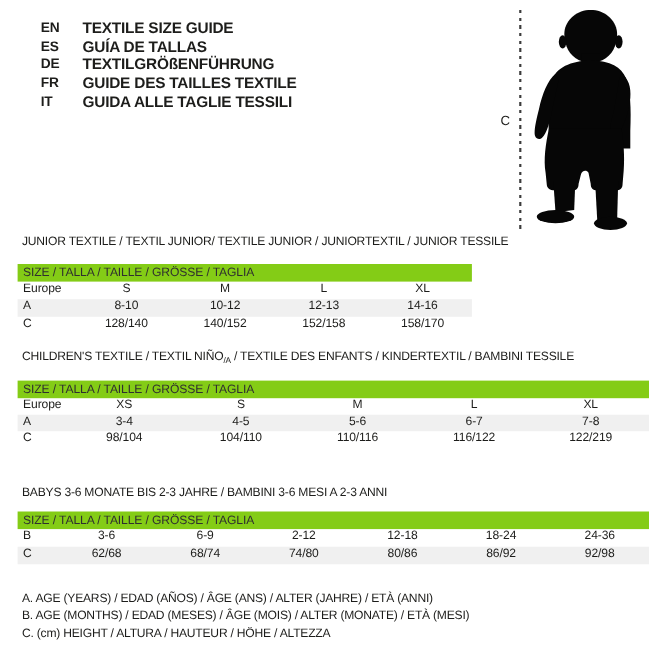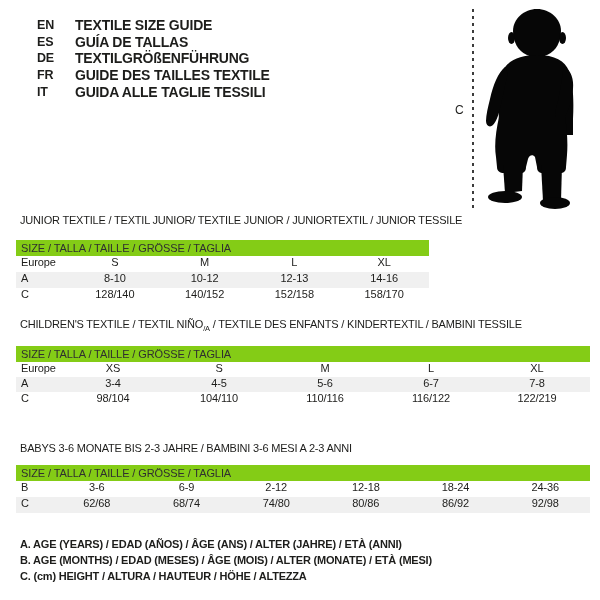--- a/index.html
+++ b/index.html
@@ -30,21 +30,21 @@
   }
   .trow{display:flex;font-size:11px;letter-spacing:-0.1px;}
   .trow.alt{background:#f0f0f0;}
   .rlabel{box-sizing:border-box;padding-left:5px;flex:none;}
   .cell{flex:1;text-align:center;white-space:nowrap;}
   .t1{width:413px;} .t1 .trow{height:16px;} .t1 .rlabel{width:54px;}
   .t2{width:574px;} .t2 .trow{height:15px;} .t2 .rlabel{width:44px;}
   .t3{width:574px;} .t3 .trow{height:16px;} .t3 .rlabel{width:36px;}
   
   .legend{position:absolute;left:20px;top:538px;}
-  .legend-line{height:16px;font-size:11px;font-weight:700;letter-spacing:-0.2px;white-space:nowrap;}
+  .legend-line{height:16px;font-size:11px;font-weight:400;letter-spacing:-0.2px;white-space:nowrap;}
 </style>
 </head>
 <body>
 
 <div class="canvas">
 
   <div class="lang-block">
     <div class="lang-row">
       <span class="lang-code">EN</span>
       <span class="lang-name">TEXTILE SIZE GUIDE</span>

